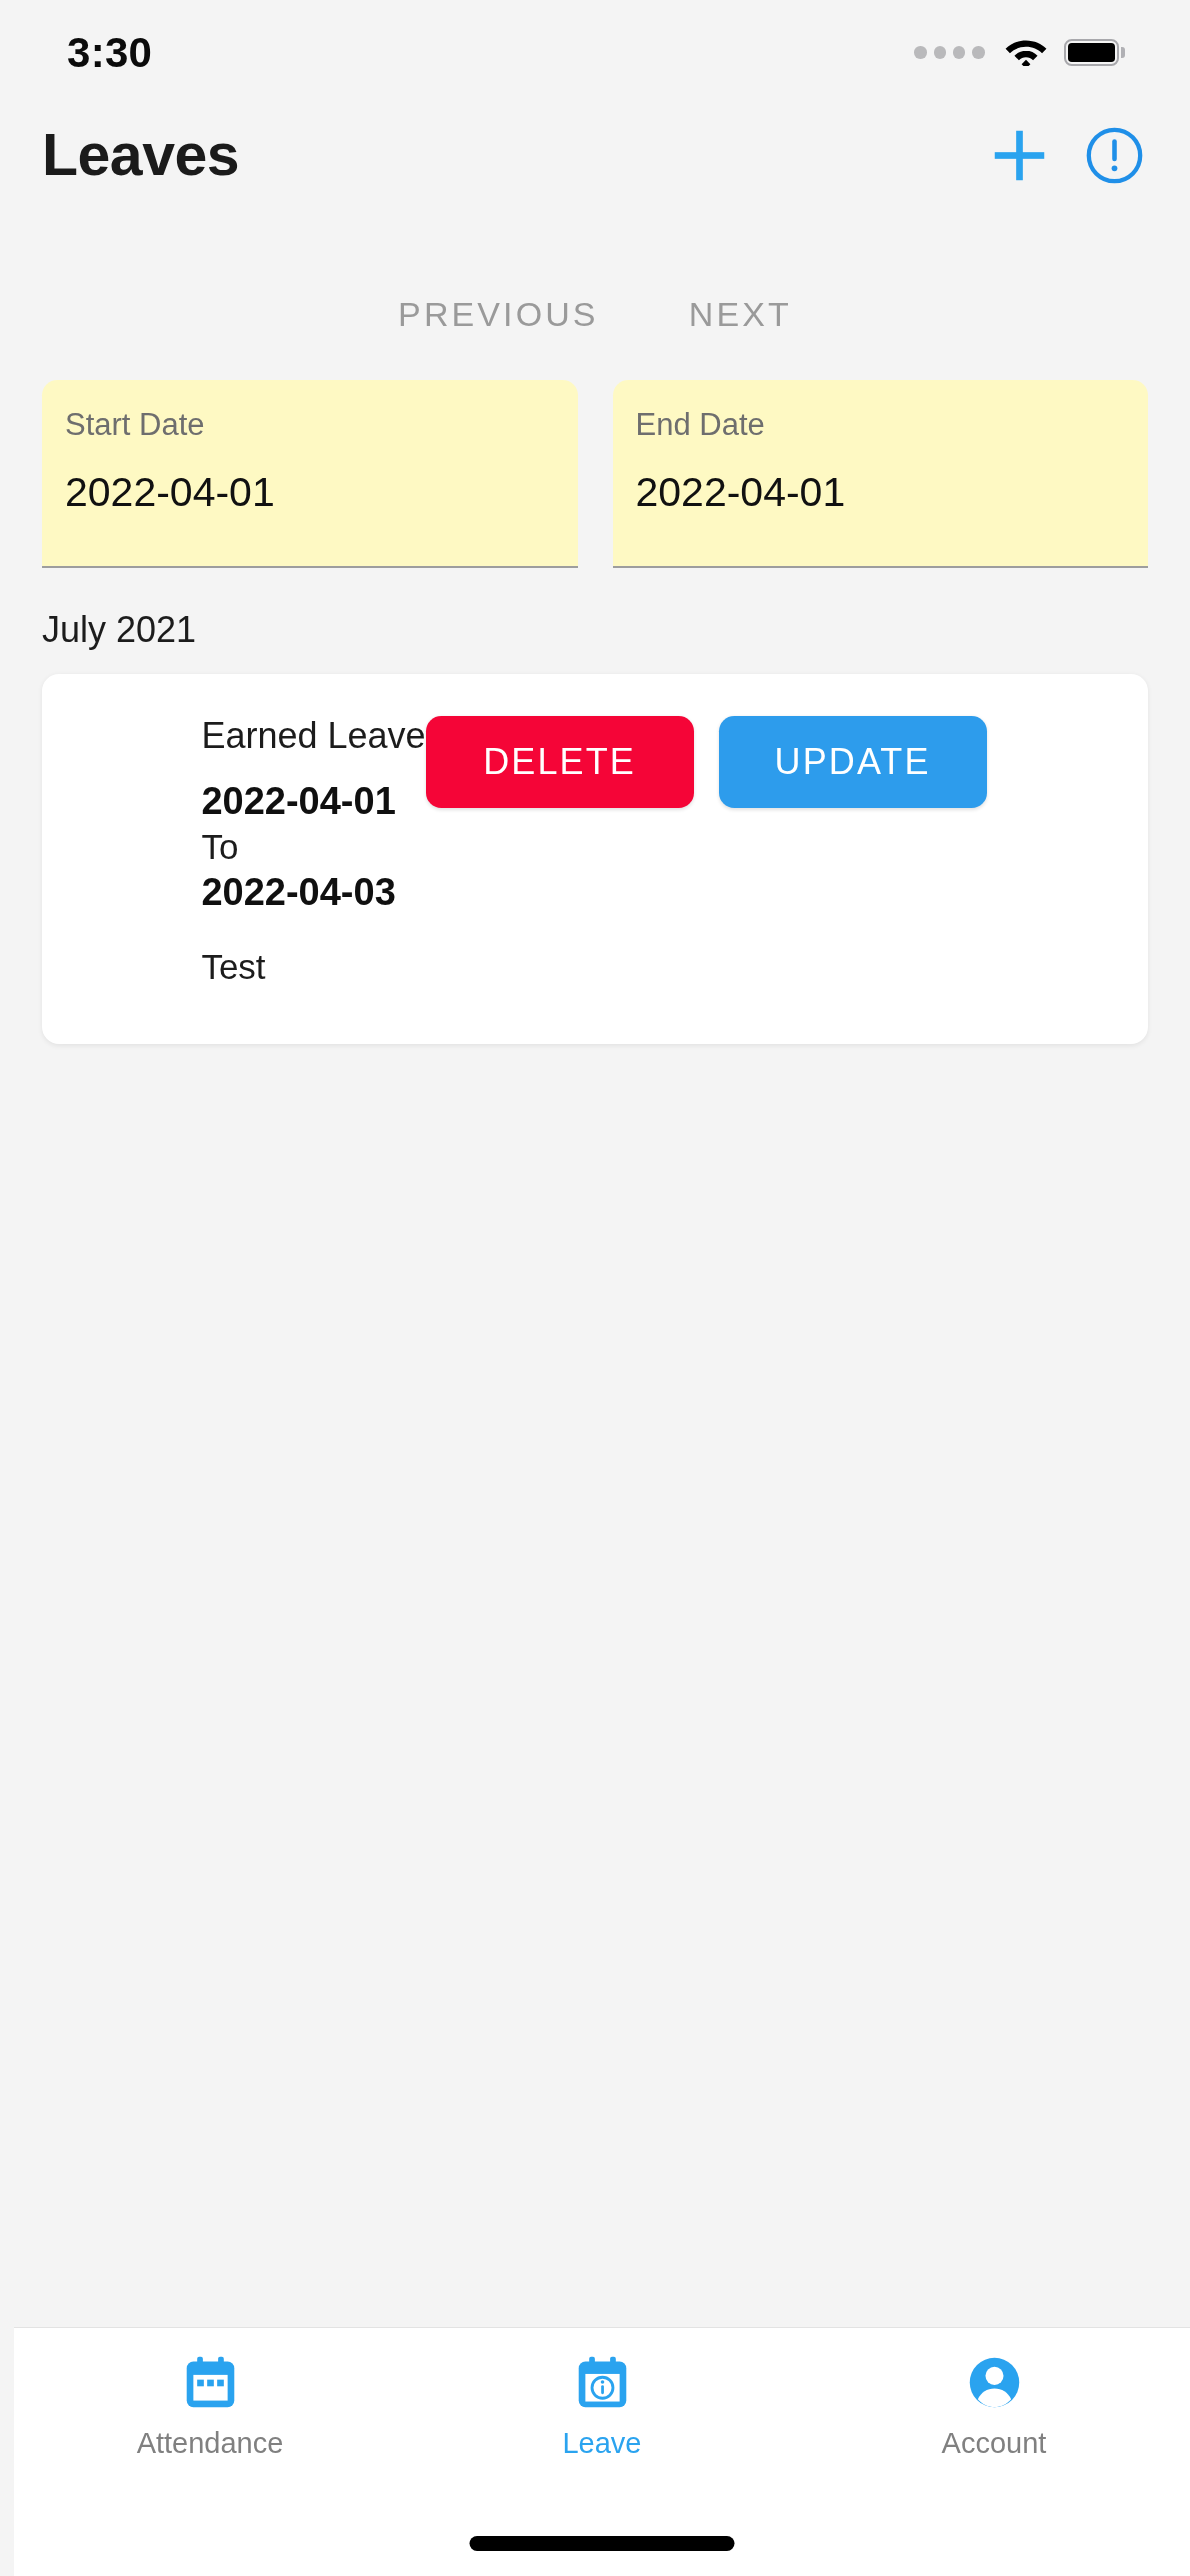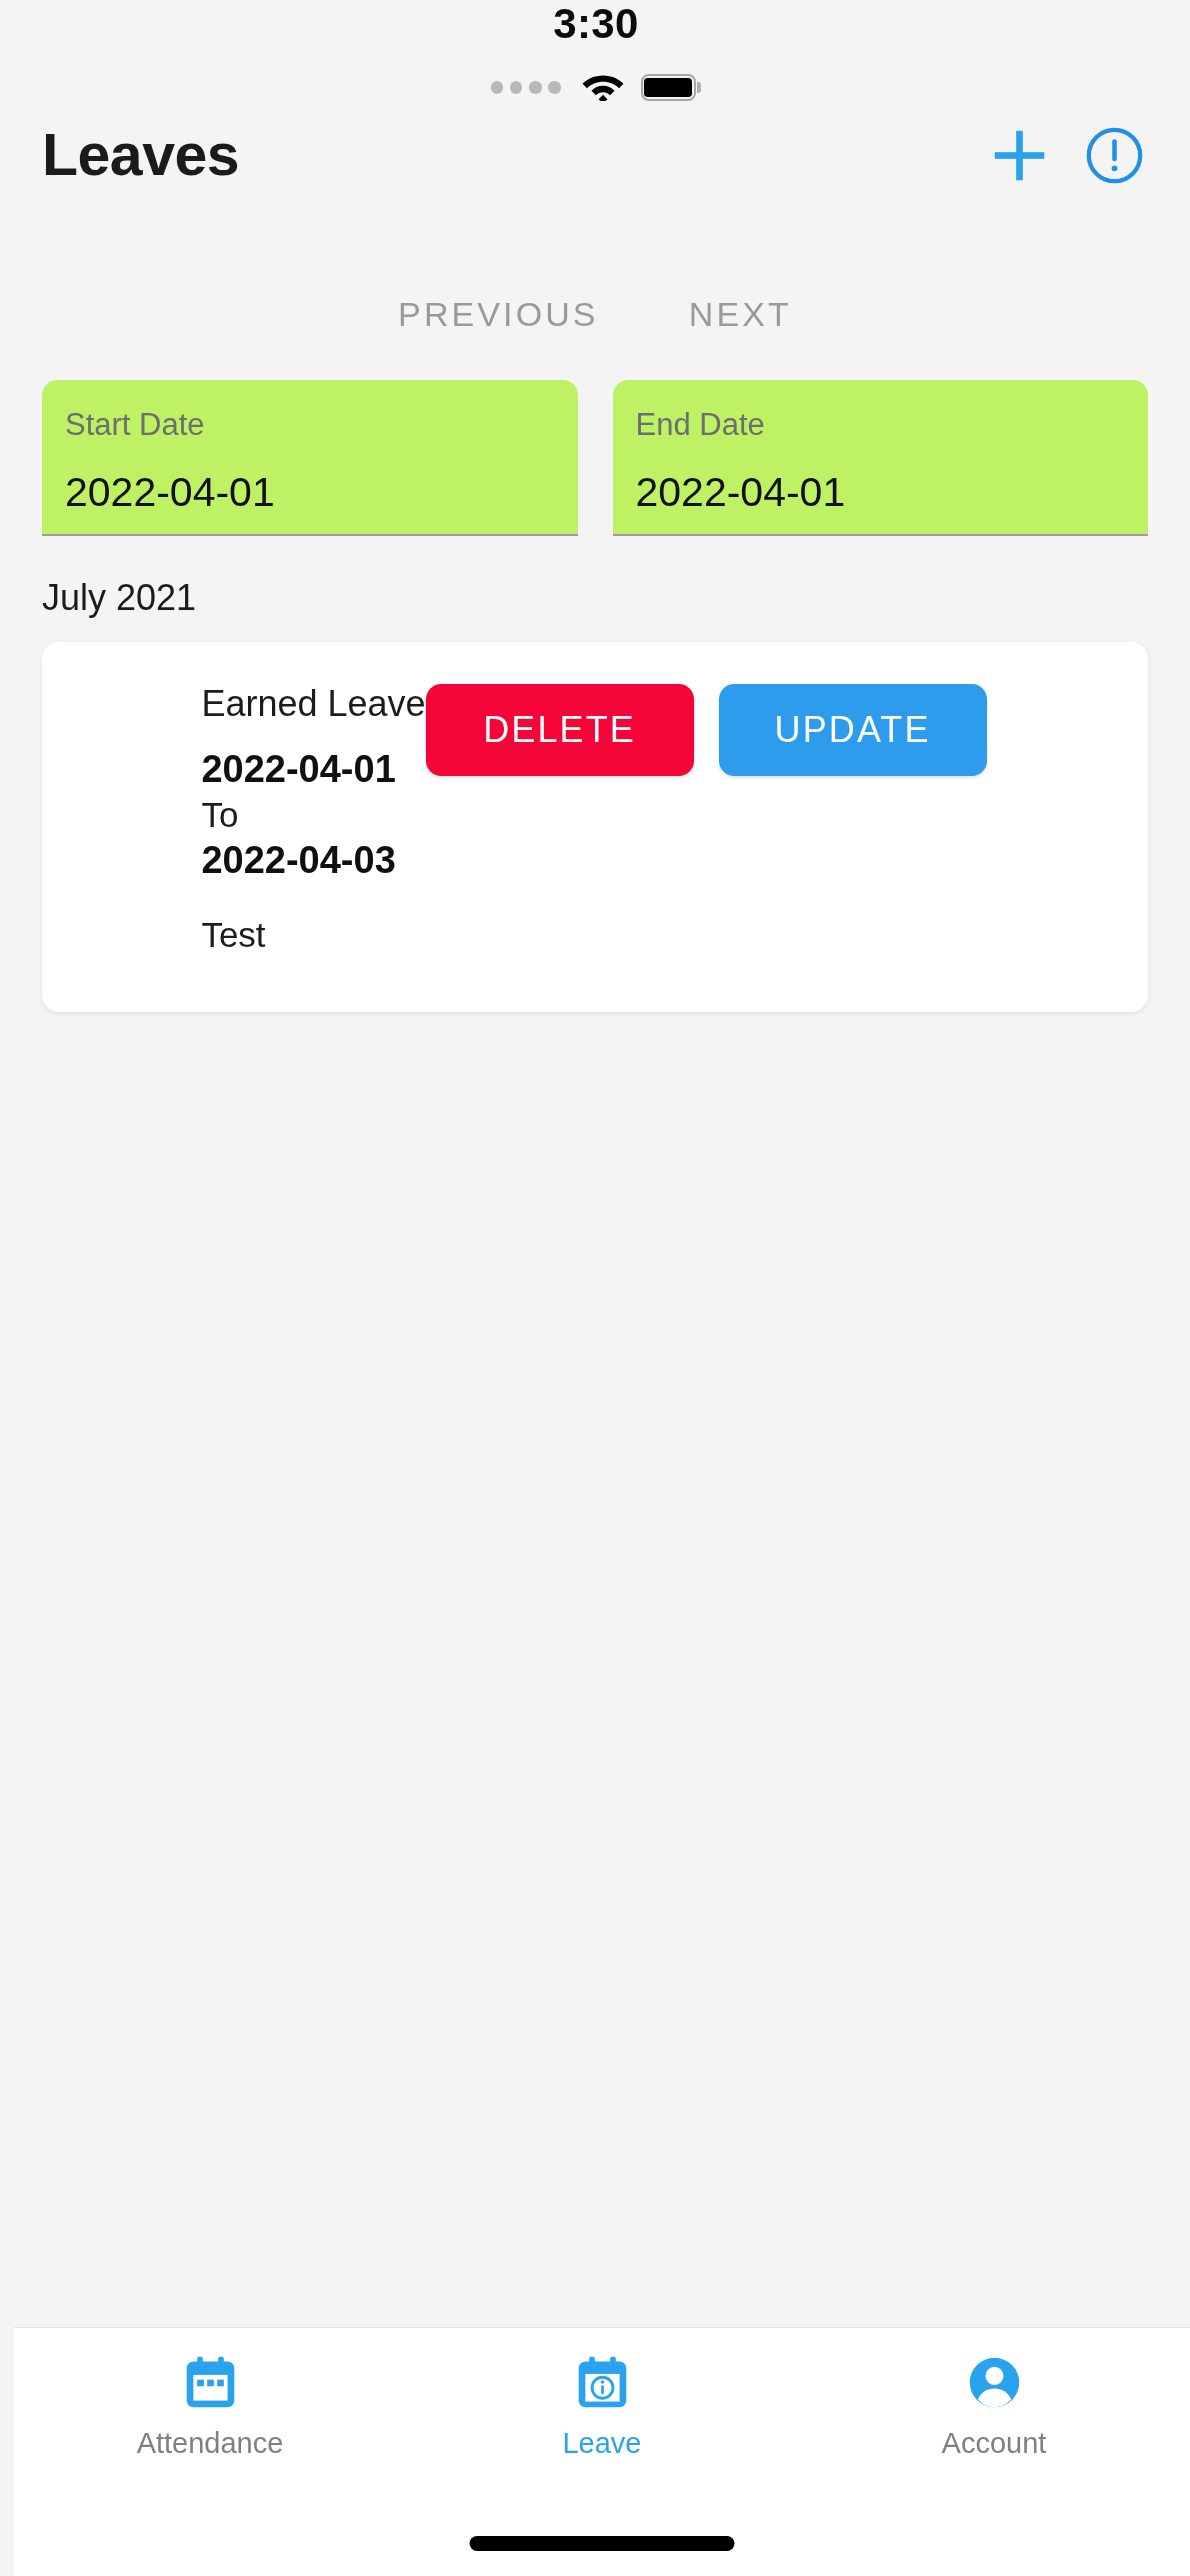--- a/index.html
+++ b/index.html
@@ -17,21 +17,20 @@
   }
 
   
   .status-bar {
     height: 105px;
     display: flex;
     align-items: center;
     justify-content: space-between;
     padding: 0 65px 0 67px;
     box-sizing: border-box;
-    flex-direction: column;
   }
   .status-time {
     font-size: 42px;
     font-weight: 600;
     color: #0b0b0b;
     letter-spacing: 0.3px;
   }
   .status-right {
     display: flex;
     align-items: center;
@@ -129,24 +128,24 @@
   
   .date-row {
     display: flex;
     gap: 35px;
     padding: 0 42px;
     margin-top: 40px;
     box-sizing: border-box;
   }
   .date-field {
     flex: 1;
-    background: #bef264;
+    background: #fef9c3;
     border-radius: 15.3px 15.3px 0 0;
     border-bottom: 2.9px solid #9d9d9d;
-    height: 156px;
+    height: 188px;
     padding: 25px 23px 8px 23px;
     box-sizing: border-box;
     cursor: pointer;
   }
   .date-label {
     font-size: 31px;
     color: #6e6e6e;
     line-height: 1.3;
   }
   .date-value {

